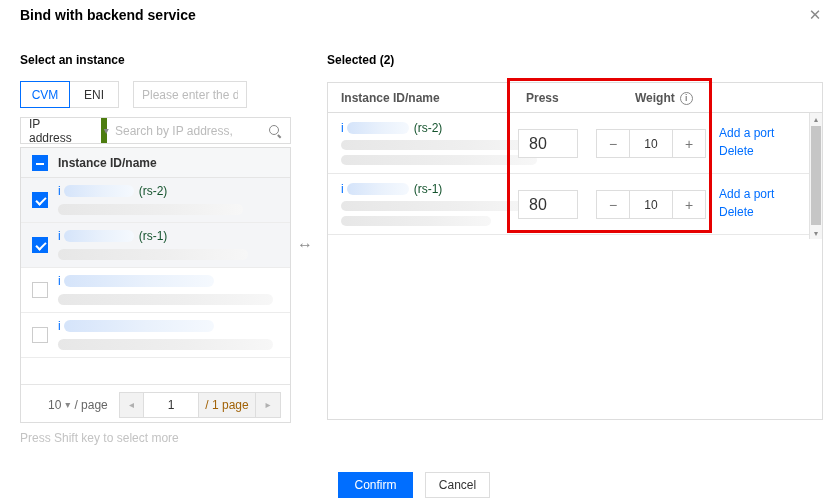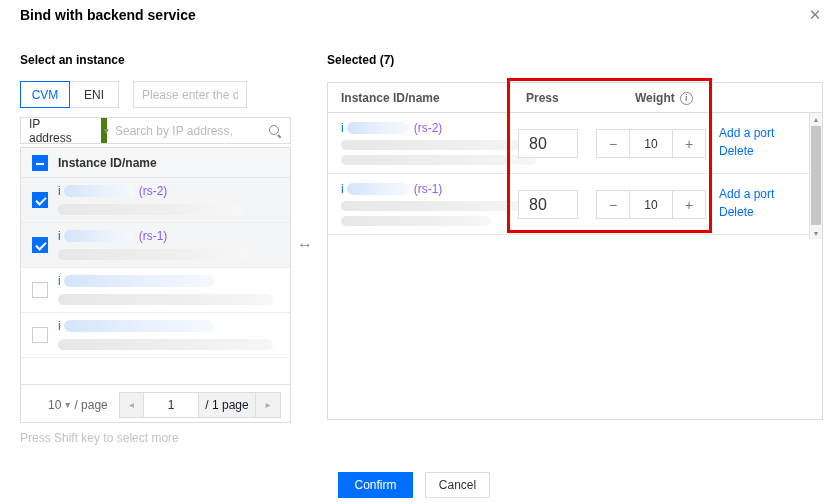--- a/index.html
+++ b/index.html
@@ -42,35 +42,35 @@
   .cb { width:16px; height:16px; border:1px solid #ccc; background:#fff; position:relative; cursor:pointer; flex:none; }
   .cb.checked, .cb.indet { background:#006eff; border-color:#006eff; }
   .cb.checked::after { content:""; position:absolute; left:3px; top:4px; width:8px; height:4px;
                        border-left:2px solid #fff; border-bottom:2px solid #fff; transform:rotate(-45deg); }
   .cb.indet::after { content:""; position:absolute; left:3px; top:7px; width:8px; height:2px; background:#fff; }
   .lrow { height:45px; position:relative; border-bottom:1px solid #ececec; cursor:pointer; background:#fff; }
   .lrow.sel { background:#f4f5f7; }
   .lrow .cb { position:absolute; left:11px; top:14px; }
   .l1 { position:absolute; left:37px; top:6px; display:flex; align-items:center; white-space:nowrap; }
   .pref { color:#006eff; }
-  .suff { color:#8b5cf6; margin-left:2px;text-align:center; }
+  .suff { color:#14532d; margin-left:2px;text-align:center; }
   .blur-b { height:12px; border-radius:6px; margin:0 3px;
             background:linear-gradient(90deg,#d5e4fa 0%,#e9f1fc 55%,#f5f9fe 100%); }
   .blur-g { position:absolute; height:11px; border-radius:6px;
             background:linear-gradient(90deg,#e7e7e7 0%,#efefef 60%,#f7f7f7 100%); }
   .lfill { height:26px; background:#fff; }
   .lpager { height:40px; display:flex; align-items:center; border-top:1px solid #e5e5e5; padding:0 9px 0 27px; }
   .psize { display:flex; align-items:center; color:#666; cursor:pointer; }
   .psize .caret { font-size:10px; color:#888; margin:0 4px; }
   .pgroup { margin-left:auto; display:flex; height:26px; }
   .pbtn { width:25px; background:#f2f2f2; border:1px solid #ddd; display:flex; align-items:center; justify-content:center;
           color:#b0b0b0; font-size:10px; cursor:pointer; }
   .pinput { width:55px; border:1px solid #ddd; border-left:none; text-align:center; font-size:12px; color:#333; font-family:inherit; }
   .ptotal { width:57px; background:#f2f2f2; border:1px solid #ddd; border-left:none; display:flex; align-items:center;
-            justify-content:center; color:#0f172a; }
+            justify-content:center; color:#a16207; }
   .pbtn.next { border-left:none; }
   .hint { position:absolute; left:20px; top:431px; color:#c3c3c3; }
 
   .swap { position:absolute; left:297px; top:234px; font-size:16px; color:#8c8c8c; }
 
   
   .rtable { position:absolute; left:327px; top:82px; width:496px; height:338px; border:1px solid #ddd; background:#fff; }
   .rheader { height:30px; border-bottom:1px solid #ddd; position:relative; }
   .rheader .hcell { position:absolute; top:8px; font-weight:bold; color:#555; }
   .hc-name { left:13px; } .hc-port { left:198px; } .hc-weight { left:283px; display:flex; align-items:center;margin-left:24px; }
@@ -104,21 +104,21 @@
 </style>
 </head>
 <body>
 
 <div class="dialog">
 
   <div class="title">Bind with backend service</div>
   <div class="close">✕</div>
 
   <div class="sec-label sec-left">Select an instance</div>
-  <div class="sec-label sec-right">Selected (7)</div>
+  <div class="sec-label sec-right">Selected (2)</div>
 
   <div class="tabs">
     <div class="tab active">CVM</div>
     <div class="tab">ENI</div>
   </div>
   <input class="dest-input" placeholder="Please enter the de" style="">
 
   <div class="filter">
     <div class="dd">
       <span>IP address</span>

